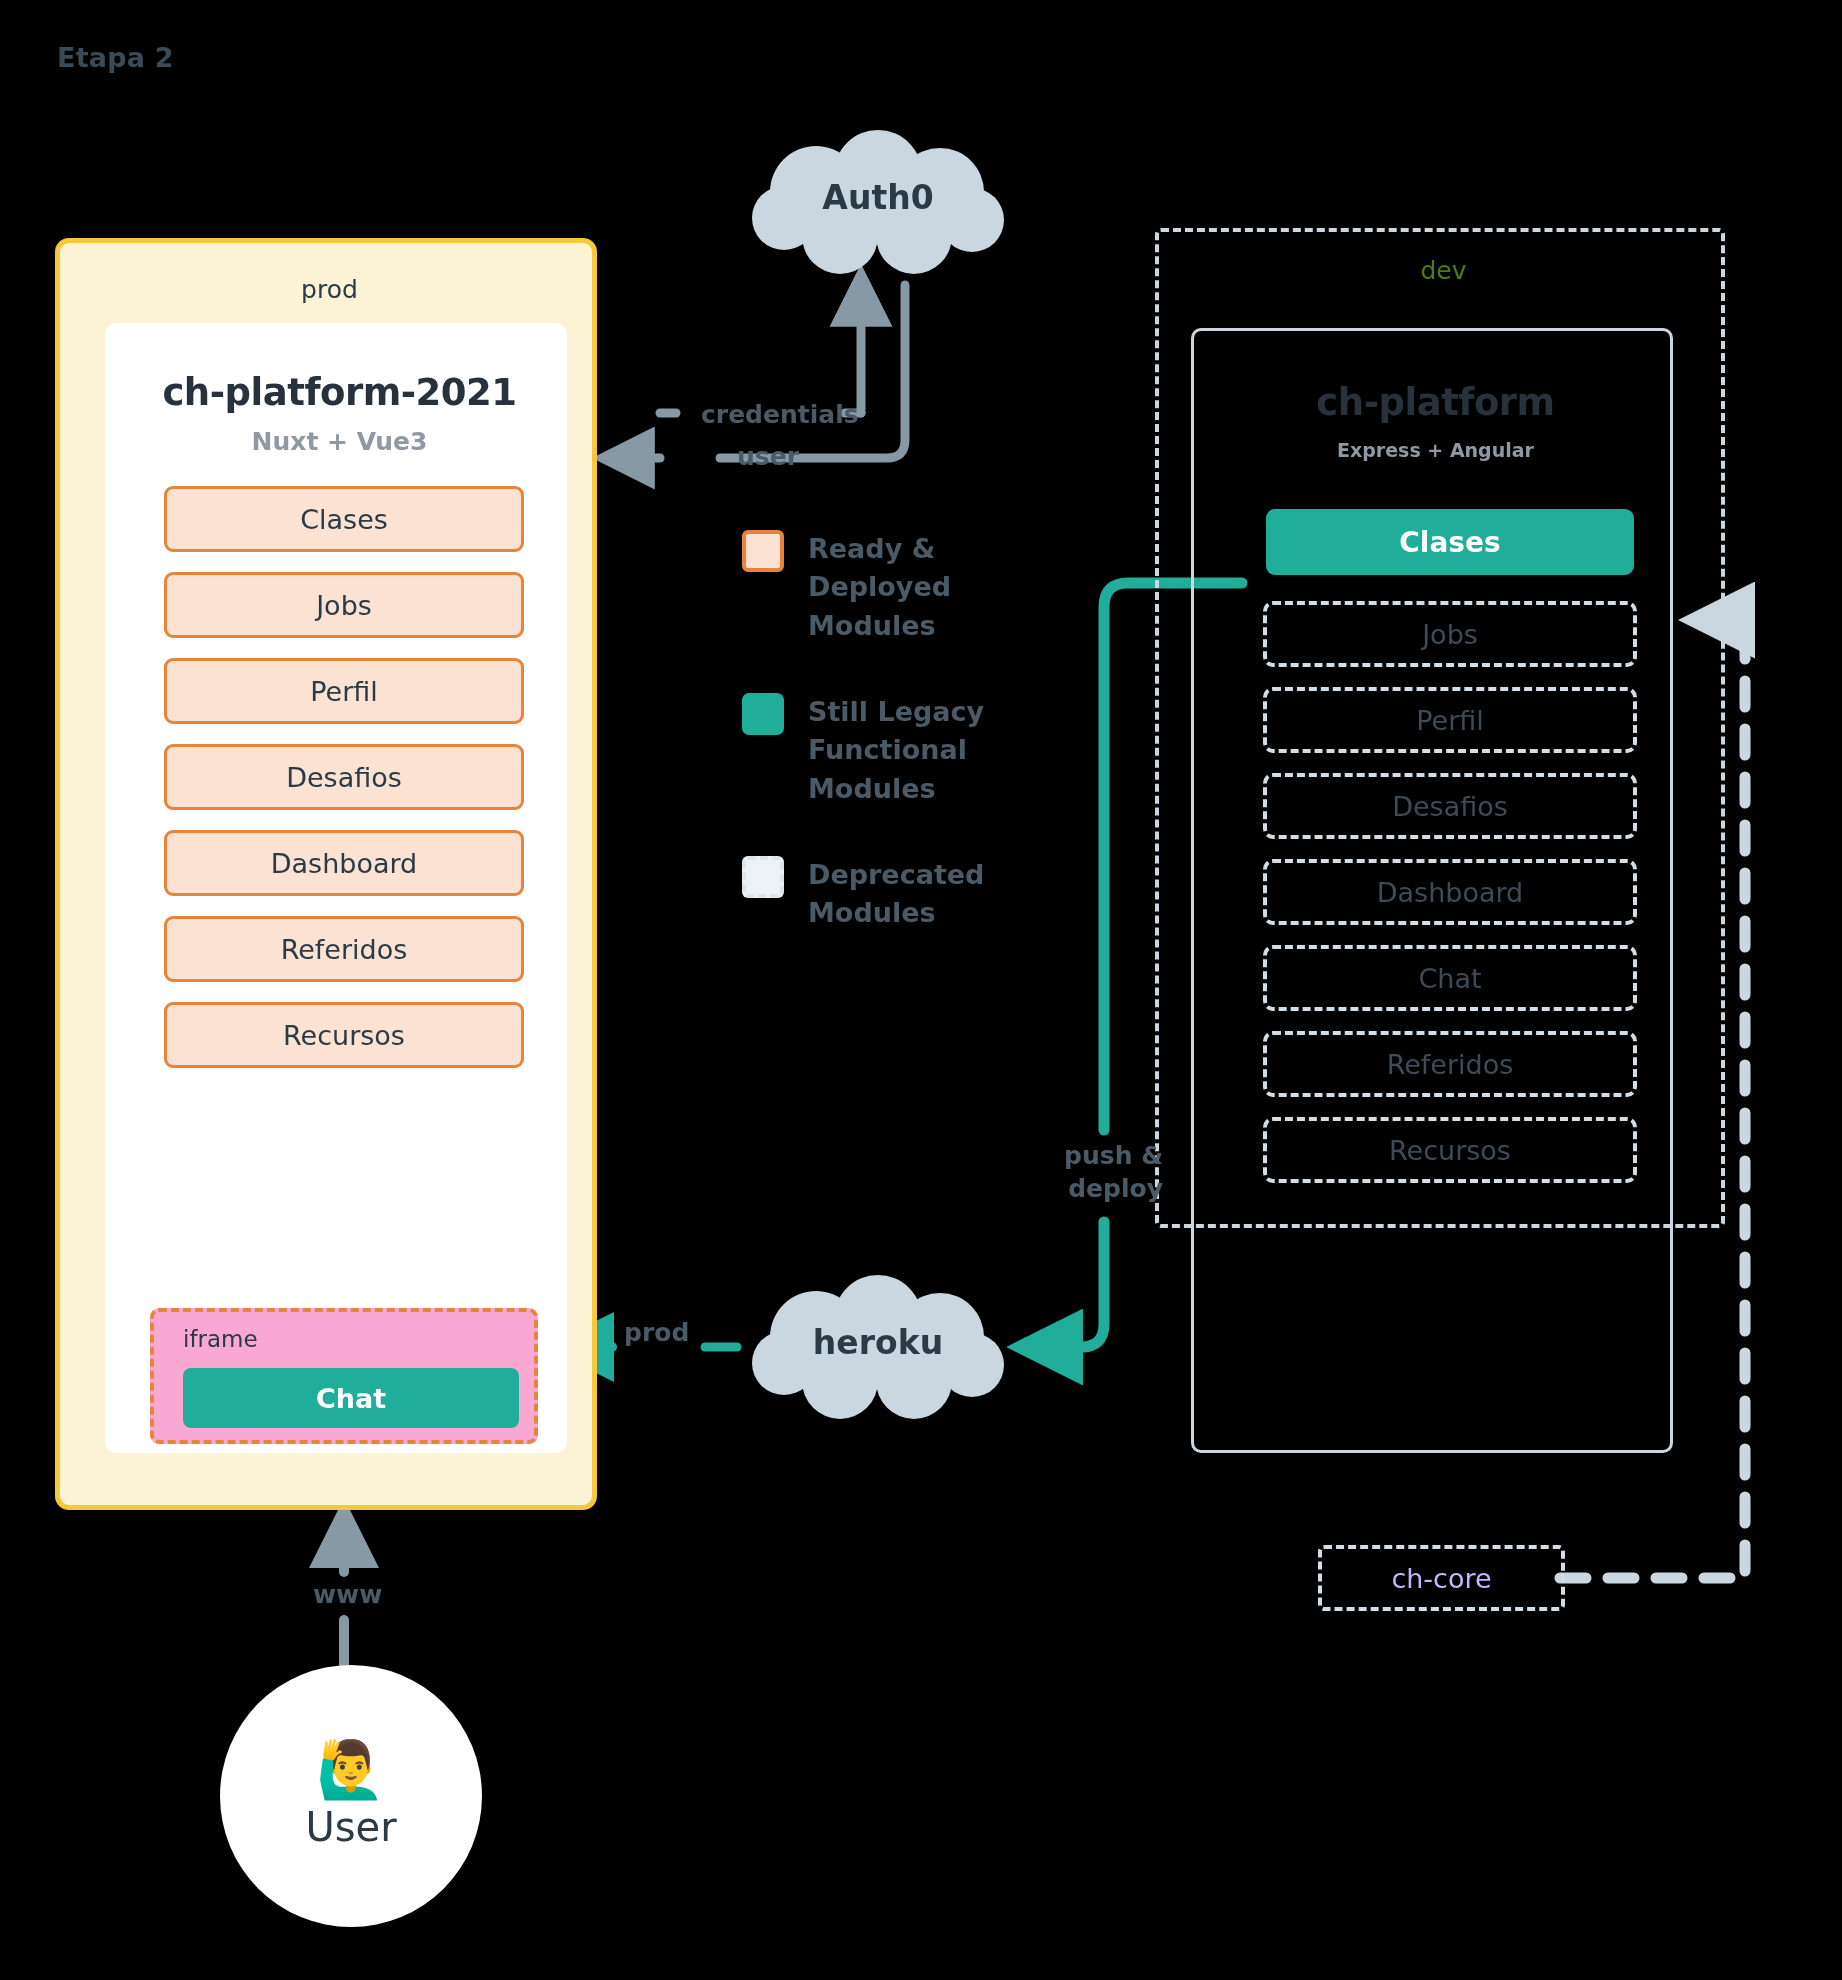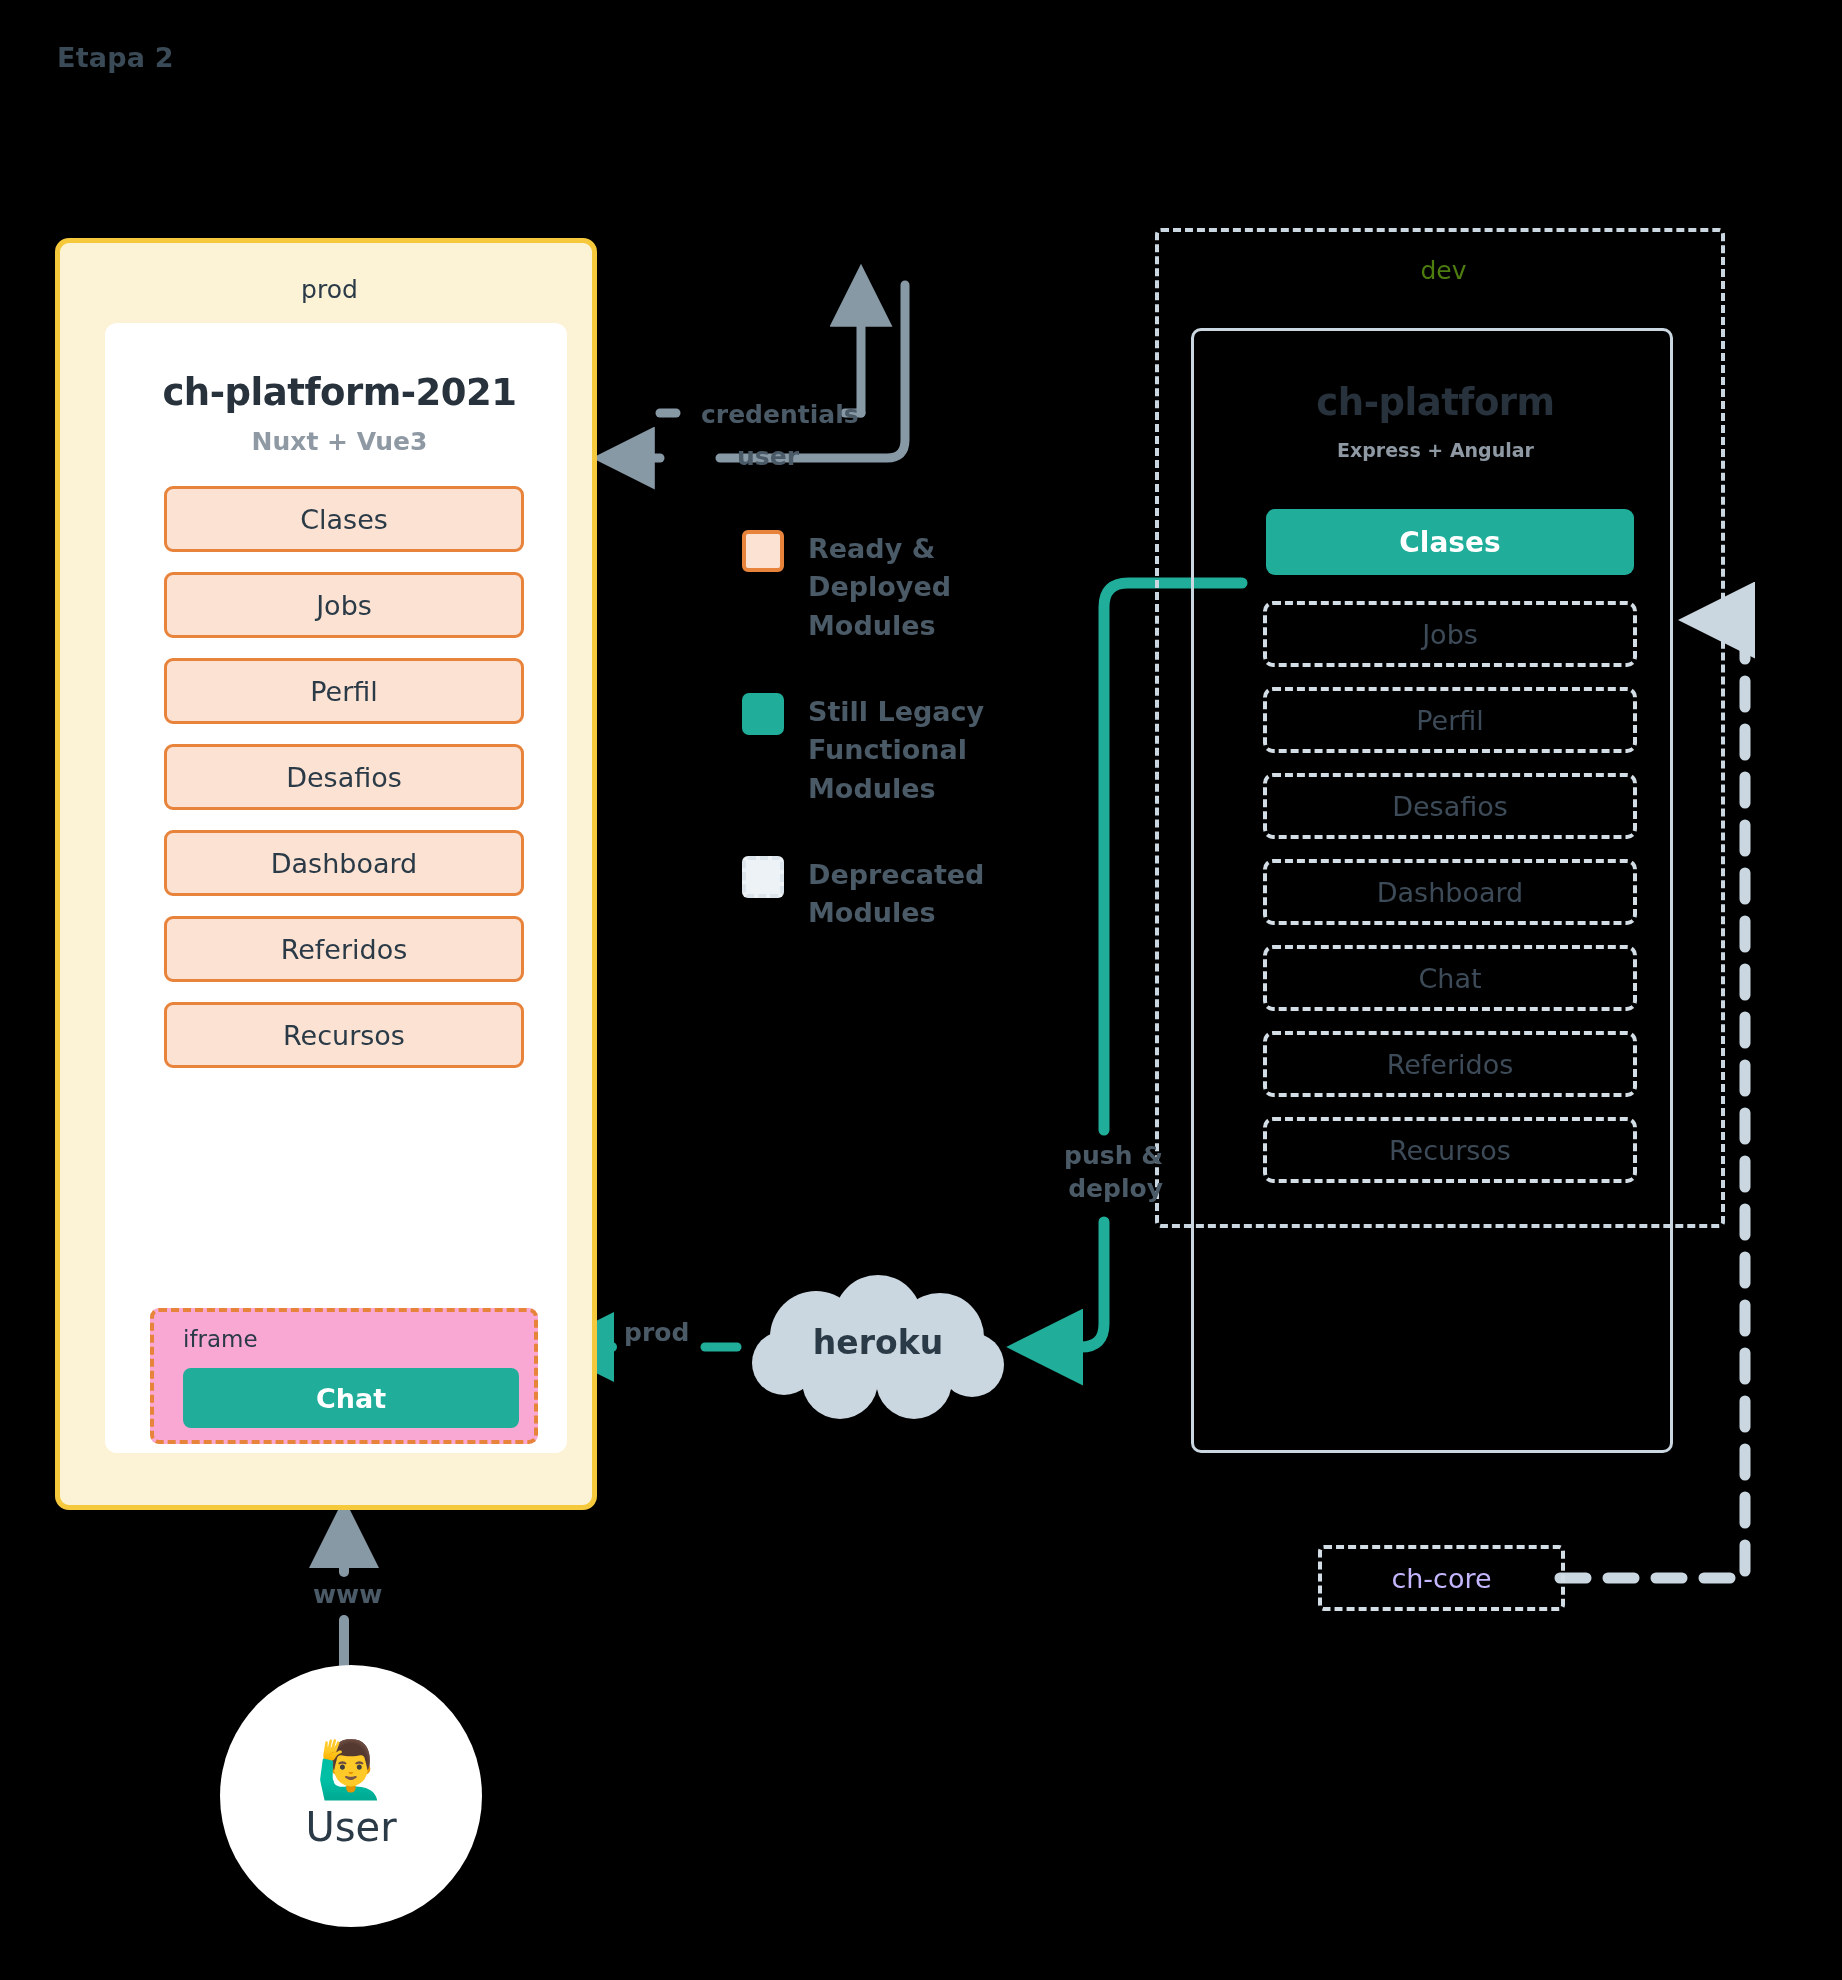--- a/index.html
+++ b/index.html
@@ -342,20 +342,35 @@
 Functional
 Modules</div>
     </div>
     <div class="legend-row">
       <div class="legend-swatch sw-deprecated"></div>
       <div class="legend-text" style="white-space:pre-line">Deprecated
 Modules</div>
     </div>
   </div>
 
+  <div class="abs cloud-wrap" id="auth0-cloud">
+    <svg width="268" height="148" viewBox="0 0 268 148">
+      <g fill="#CBD7E0">
+        <circle cx="72" cy="62" r="46"></circle>
+        <circle cx="134" cy="44" r="44"></circle>
+        <circle cx="196" cy="62" r="44"></circle>
+        <circle cx="40" cy="88" r="32"></circle>
+        <circle cx="228" cy="90" r="32"></circle>
+        <circle cx="96" cy="106" r="38"></circle>
+        <circle cx="170" cy="106" r="38"></circle>
+        <rect x="36" y="60" width="196" height="54" rx="20"></rect>
+      </g>
+    </svg>
+    <div class="cloud-label" id="auth0-label">Auth0</div>
+  </div>
 
   <div class="abs cloud-wrap" id="heroku-cloud">
     <svg width="268" height="148" viewBox="0 0 268 148">
       <g fill="#CBD7E0">
         <circle cx="72" cy="62" r="46"></circle>
         <circle cx="134" cy="44" r="44"></circle>
         <circle cx="196" cy="62" r="44"></circle>
         <circle cx="40" cy="88" r="32"></circle>
         <circle cx="228" cy="90" r="32"></circle>
         <circle cx="96" cy="106" r="38"></circle>

